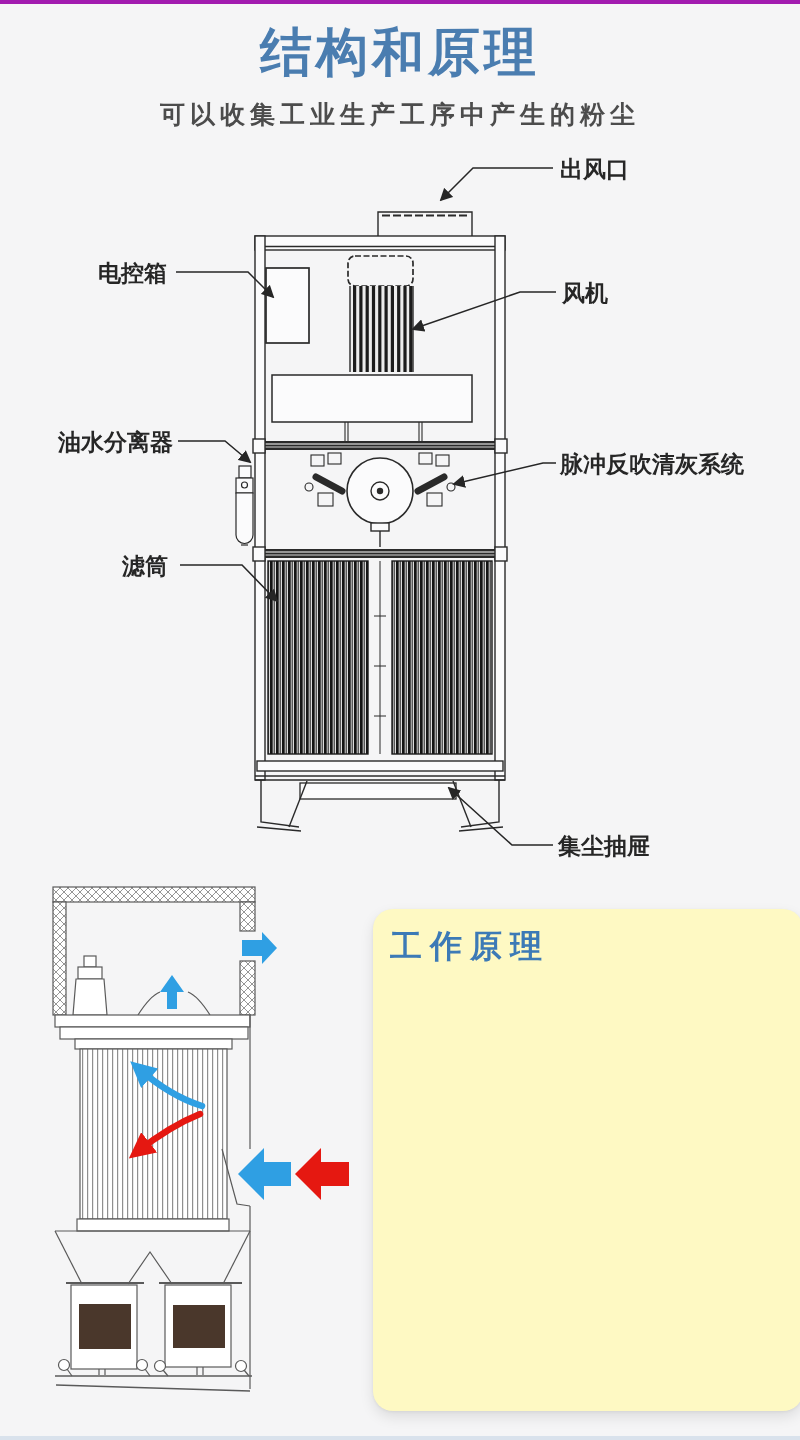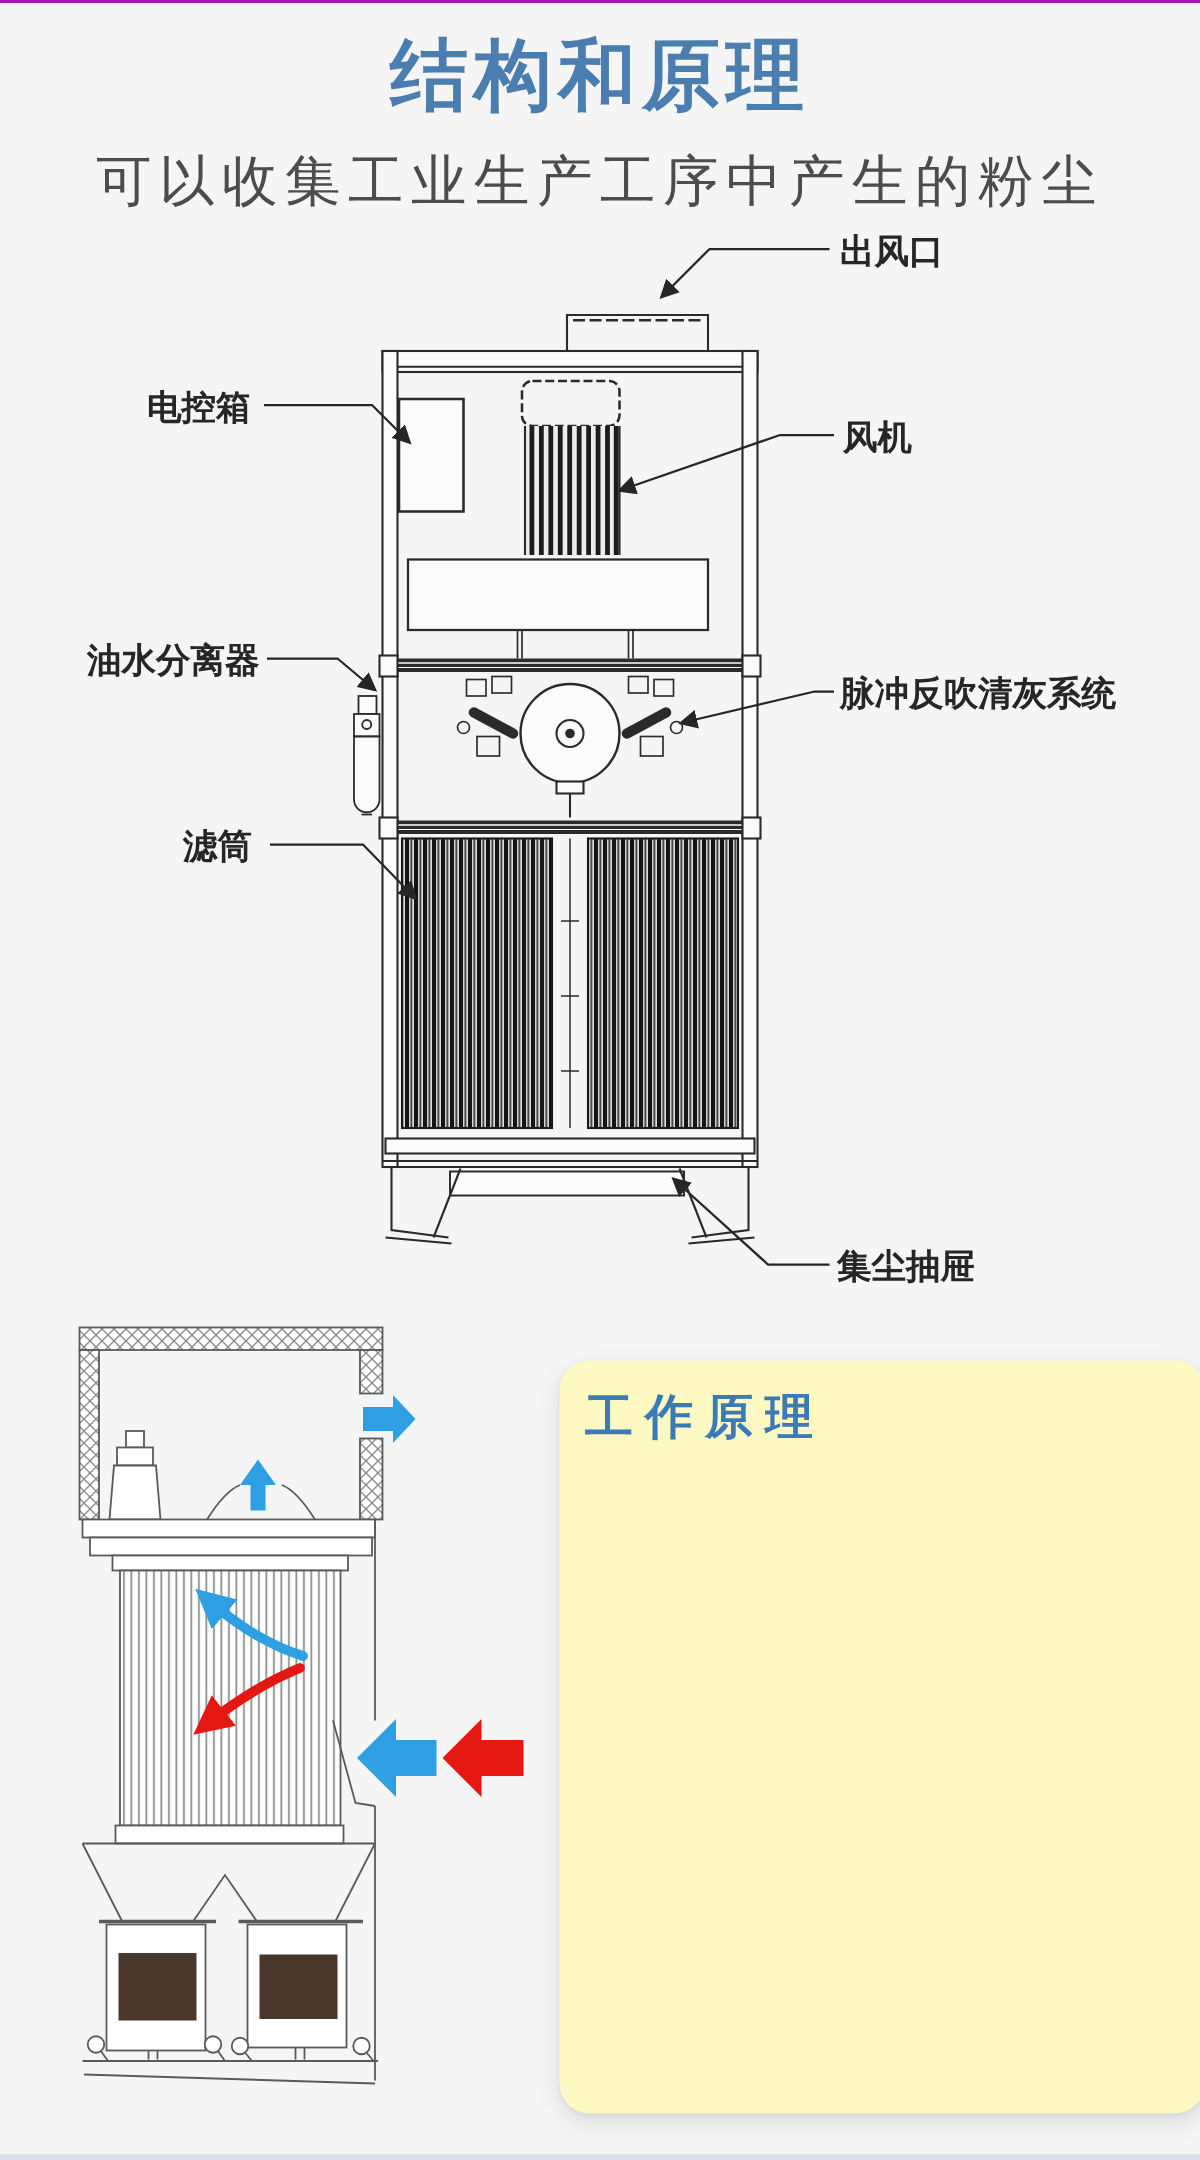--- a/index.html
+++ b/index.html
@@ -1,21 +1,21 @@
 <!DOCTYPE html>
 <html><head>
 <meta charset="utf-8">
 <style>
   html,body{margin:0;padding:0;}
   body{font-family:"DejaVu Sans","Liberation Sans",sans-serif;background:#e9e9eb;}
   .page{position:relative;width:800px;height:1440px;margin:0 auto;background:#f5f5f6;
-        border-top:2px solid #a21caf;box-sizing:border-box;overflow:hidden;}
+        border-top:4px solid #a21caf;box-sizing:border-box;overflow:hidden;}
   .hdr{position:absolute;left:0;top:14px;width:800px;text-align:center;}
   .title{margin:0;font-size:52px;font-weight:800;color:#4a7db0;letter-spacing:4px;}
-  .subtitle{margin-top:10px;font-size:37px;font-weight:400;color:#4c4c4c;letter-spacing:5px;}
+  .subtitle{margin-top:10px;font-size:25px;font-weight:700;color:#4c4c4c;letter-spacing:5px;}
   svg{display:block;}
   .machine-svg{position:absolute;left:0;top:140px;}
   .flow-svg{position:absolute;left:0;top:880px;}
   .lbl{font-family:"DejaVu Sans","Liberation Sans",sans-serif;font-size:23px;font-weight:700;fill:#262626;}
   .card{position:absolute;left:373px;top:905px;width:430px;height:502px;background:#fef9c3;
         border-radius:20px;box-sizing:border-box;padding:16px 14px 0 15px;
         box-shadow:0 6px 14px rgba(0,0,0,.10),0 1px 3px rgba(0,0,0,.06);}
   .card-title{margin:0 0 10px 2px;font-size:32px;font-weight:800;color:#3c7ab6;letter-spacing:8px;}
   .card-body{margin:0;font-size:23px;line-height:36.6px;letter-spacing:5px;color:#454545;
              text-align:justify;font-weight:500;}

